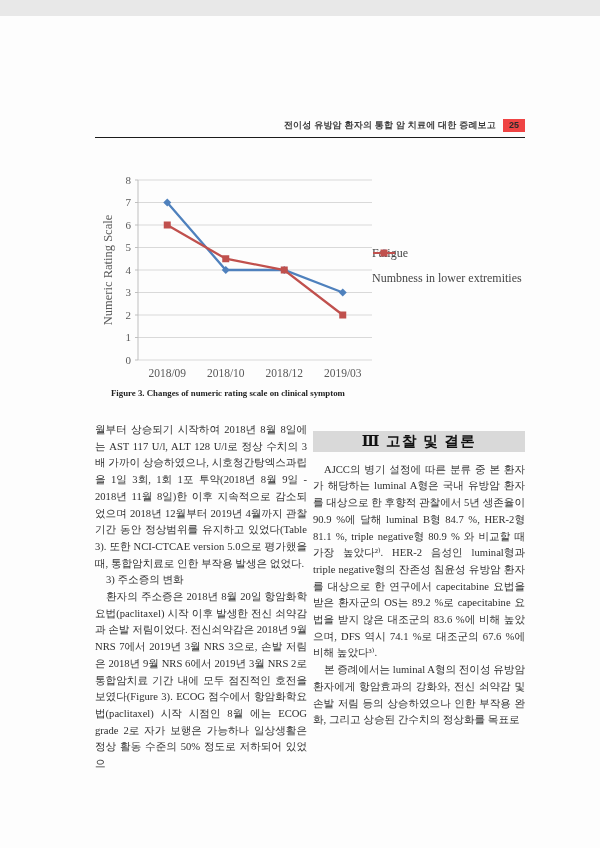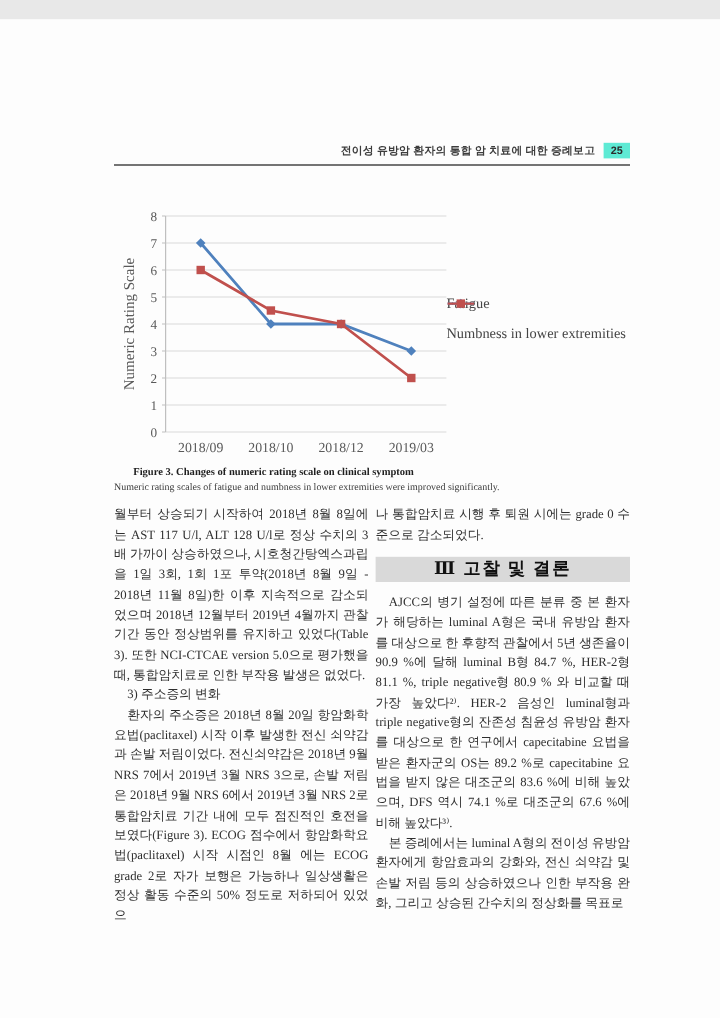--- a/index.html
+++ b/index.html
@@ -12,21 +12,21 @@
   .header {
     position:absolute; top:103px; left:95px; width:430px;
     display:flex; justify-content:flex-end; align-items:center; gap:7px;
   }
   .header-title {
     font-family:"Liberation Sans","DejaVu Sans",sans-serif;
     font-size:9px; font-weight:bold; color:#3d3d3d; letter-spacing:0.2px;
   }
   .page-num {
     font-family:"Liberation Sans","DejaVu Sans",sans-serif;
-    background:#5eead4; color:#2b2b2b; font-size:9px; font-weight:bold;
+    background:#ef4444; color:#2b2b2b; font-size:9px; font-weight:bold;
     padding:1px 6px 2px;
   }
   .header-rule {
     position:absolute; top:121px; left:95px; width:430px;
     border-top:1.6px solid #1c1c1c;
   }
   
   .chart { position:absolute; left:100px; top:138px; width:440px; height:235px; }
   .chart svg { position:absolute; left:0; top:0; }
   .legend {
@@ -129,29 +129,27 @@
             <line x1="1" y1="5" x2="23" y2="5" stroke="#c0504d" stroke-width="2"></line>
             <rect x="8.5" y="1.5" width="7" height="7" fill="#c0504d"></rect>
           </svg>
           <span>Numbness in lower extremities</span>
         </div>
       </div>
     </div>
 
   <div class="fig-caption">
     <div class="fig-title">Figure 3. Changes of numeric rating scale on clinical symptom</div>
-    <div class="fig-sub">Numeric rating scales of fatigue and numbness in lower extremities were improved significantly.</div>
   </div>
 
   <div class="col col-left">
     <p>월부터 상승되기 시작하여 2018년 8월 8일에는 AST 117 U/l, ALT 128 U/l로 정상 수치의 3배 가까이 상승하였으나, 시호청간탕엑스과립을 1일 3회, 1회 1포 투약(2018년 8월 9일 - 2018년 11월 8일)한 이후 지속적으로 감소되었으며 2018년 12월부터 2019년 4월까지 관찰기간 동안 정상범위를 유지하고 있었다(Table 3). 또한 NCI-CTCAE version 5.0으로 평가했을 때, 통합암치료로 인한 부작용 발생은 없었다.</p>
     <p class="subhead">3) 주소증의 변화</p>
     <p class="indent">환자의 주소증은 2018년 8월 20일 항암화학요법(paclitaxel) 시작 이후 발생한 전신 쇠약감과 손발 저림이었다. 전신쇠약감은 2018년 9월 NRS 7에서 2019년 3월 NRS 3으로, 손발 저림은 2018년 9월 NRS 6에서 2019년 3월 NRS 2로 통합암치료 기간 내에 모두 점진적인 호전을 보였다(Figure 3). ECOG 점수에서 항암화학요법(paclitaxel) 시작 시점인 8월 에는 ECOG grade 2로 자가 보행은 가능하나 일상생활은 정상 활동 수준의 50% 정도로 저하되어 있었으</p>
   </div>
 
   <div class="col col-right">
-    <p>나 통합암치료 시행 후 퇴원 시에는 grade 0 수준으로 감소되었다.</p>
     <div class="section-head">Ⅲ 고찰 및 결론</div>
     <p class="indent">AJCC의 병기 설정에 따른 분류 중 본 환자가 해당하는 luminal A형은 국내 유방암 환자를 대상으로 한 후향적 관찰에서 5년 생존율이 90.9 %에 달해 luminal B형 84.7 %, HER-2형 81.1 %, triple negative형 80.9 % 와 비교할 때 가장 높았다²⁾. HER-2 음성인 luminal형과 triple negative형의 잔존성 침윤성 유방암 환자를 대상으로 한 연구에서 capecitabine 요법을 받은 환자군의 OS는 89.2 %로 capecitabine 요법을 받지 않은 대조군의 83.6 %에 비해 높았으며, DFS 역시 74.1 %로 대조군의 67.6 %에 비해 높았다³⁾.</p>
     <p class="indent">본 증례에서는 luminal A형의 전이성 유방암 환자에게 항암효과의 강화와, 전신 쇠약감 및 손발 저림 등의 상승하였으나 인한 부작용 완화, 그리고 상승된 간수치의 정상화를 목표로</p>
   </div>
 
 </div>
 
 </body></html>

